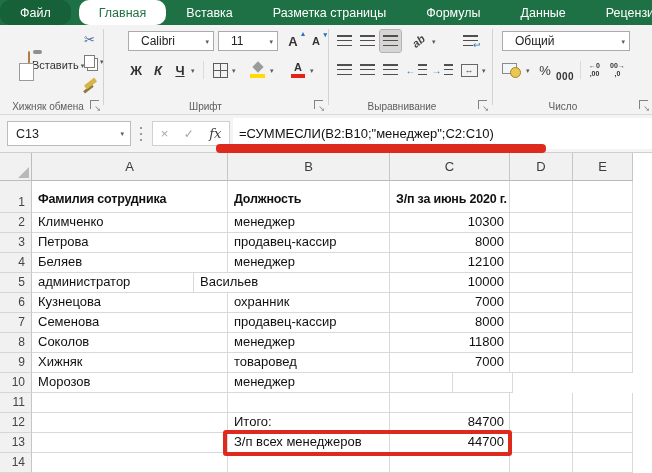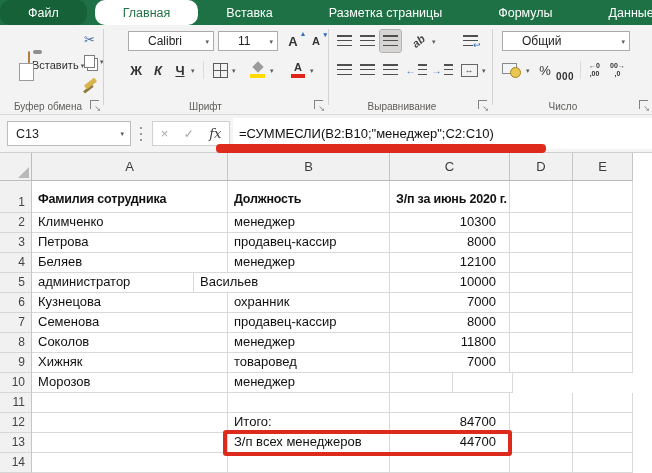--- a/index.html
+++ b/index.html
@@ -4,37 +4,37 @@
 <style>
   html,body{margin:0;padding:0;}
   body{width:652px;height:473px;position:relative;overflow:hidden;background:#fff;
        font-family:"Liberation Sans",sans-serif;-webkit-font-smoothing:antialiased;}
   .app{position:absolute;inset:0;}
 
   
   .tabbar{position:absolute;left:0;top:0;width:652px;height:25px;background:#1e7145;
           display:flex;align-items:stretch;}
   .notch{width:25px;background:#fff;}
-  .tab{color:#fff;font-size:12.5px;display:flex;align-items:center;padding:0 28px;white-space:nowrap;cursor:default;border-radius:10px;}
+  .tab{color:#fff;font-size:12.5px;display:flex;align-items:center;padding:0 20px;white-space:nowrap;cursor:default;border-radius:10px;}
   .tab.file{background:#176139;margin-right:8px;}
   .tab.active{background:#fff;color:#217346;}
 
   
   .ribbon{position:absolute;left:0;top:25px;width:652px;height:90px;background:#f3f3f3;
           border-bottom:1px solid #d9d9d9;box-sizing:border-box;}
   .gsep{position:absolute;top:4px;bottom:9px;width:1px;background:#d4d2d0;}
   .glabel{position:absolute;bottom:2px;font-size:10px;color:#5f5d5b;text-align:center;}
   .dlg{position:absolute;bottom:5px;width:8px;height:8px;border-top:1px solid #828282;border-left:1px solid #828282;}
   .dlg::after{content:"↘";position:absolute;right:-2px;bottom:-4px;font-size:8px;color:#828282;line-height:1;}
   .rbtn{position:absolute;display:flex;align-items:center;justify-content:center;
         height:22px;border-radius:2px;box-sizing:border-box;}
   .rbtn.active{background:#d6d5d4;outline:1px solid #b5b3b1;}
   .dd{font-size:7px;color:#5a5a5a;}
   .combo{position:absolute;background:#fff;border:1px solid #ababab;box-sizing:border-box;
-         font-size:12px;color:#222;display:flex;align-items:center;padding-left:19px;}
+         font-size:12px;color:#222;display:flex;align-items:center;padding-left:12px;}
   .combo .dd{position:absolute;right:4px;top:6px;}
   .msep{position:absolute;width:1px;background:#dcdcdc;}
 
   
   .paste-btn{position:absolute;left:28px;top:4px;width:52px;height:72px;display:flex;
              flex-direction:row;align-items:center;gap:2px;}
   .ic-paste{position:relative;width:21px;height:26px;background:#dba75f;border:1px solid #b07f41;border-radius:2px;}
   .ic-paste::before{content:"";position:absolute;left:4px;top:-2px;width:9px;height:4px;background:#8f8f8f;border-radius:2px;}
   .ic-paste::after{content:"";position:absolute;right:-5px;bottom:-3px;width:13px;height:16px;background:#fff;border:1px solid #9a9a9a;}
   .paste-label{font-size:11px;color:#333;}
@@ -109,21 +109,21 @@
       color:#3c3c3c;font-size:13px;display:flex;align-items:center;justify-content:center;}
   .w-a{width:196px;} .w-b{width:162px;} .w-c{width:120px;} .w-d{width:63px;} .w-e{width:60px;}
   .grid-row{display:flex;height:20px;}
   .grid-row.first{height:32px;}
   .rh{width:32px;background:#f1f1f1;border-right:1px solid #c6c6c6;border-bottom:1px solid #d6d6d6;
       box-sizing:border-box;color:#444;font-size:12px;display:flex;align-items:flex-end;
       justify-content:flex-end;padding:0 6px 3px 0;}
   .cell{border-right:1px solid #d9d9d9;border-bottom:1px solid #d9d9d9;box-sizing:border-box;
         font-size:13px;color:#111;display:flex;align-items:flex-end;padding:0 4px 3px 6px;
         white-space:nowrap;overflow:visible;}
-  .cell.num{justify-content:flex-end;padding-right:13px;}
+  .cell.num{justify-content:flex-end;padding-right:5px;}
   .grid-row.bold .cell{font-weight:700;font-size:12.5px;letter-spacing:-.2px;padding-bottom:6px;}
 
   
   .red-underline{position:absolute;left:216px;top:144px;width:330px;height:9px;background:#dd2a1c;
                  border-radius:4px;z-index:6;}
   .red-box{position:absolute;left:223px;top:430px;width:289px;height:26px;border:4px solid #dd2a1c;
            border-radius:3px;box-sizing:border-box;z-index:5;background:transparent;}
 </style>
 </head>
 <body>
@@ -261,21 +261,21 @@
           <span>,00</span>
       </span>
     </div>
     <div class="rbtn" style="left:607px;top:34px;width:21px">
       <span class="ic-dec">
         <span>00→</span>
           <span>,0</span>
       </span>
     </div>
 
-    <div class="glabel" style="left:0;width:96px">Буфер обмена</div>
+    <div class="glabel" style="left:0;width:96px">Хижняк обмена</div>
     <span class="dlg" style="left:90px"></span>
     <div class="glabel" style="left:103px;width:205px">Шрифт</div>
     <span class="dlg" style="left:314px"></span>
     <div class="glabel" style="left:328px;width:148px">Выравнивание</div>
     <span class="dlg" style="left:478px"></span>
     <div class="glabel" style="left:492px;width:142px">Число</div>
     <span class="dlg" style="left:639px"></span>
   </section>
 
   <section class="fbar">

